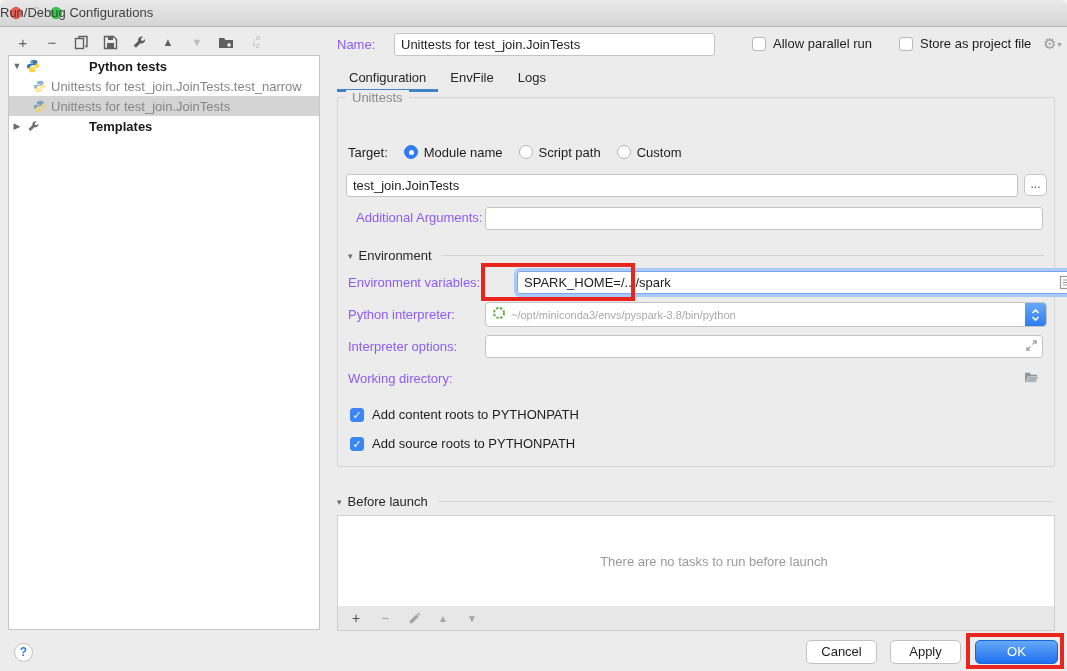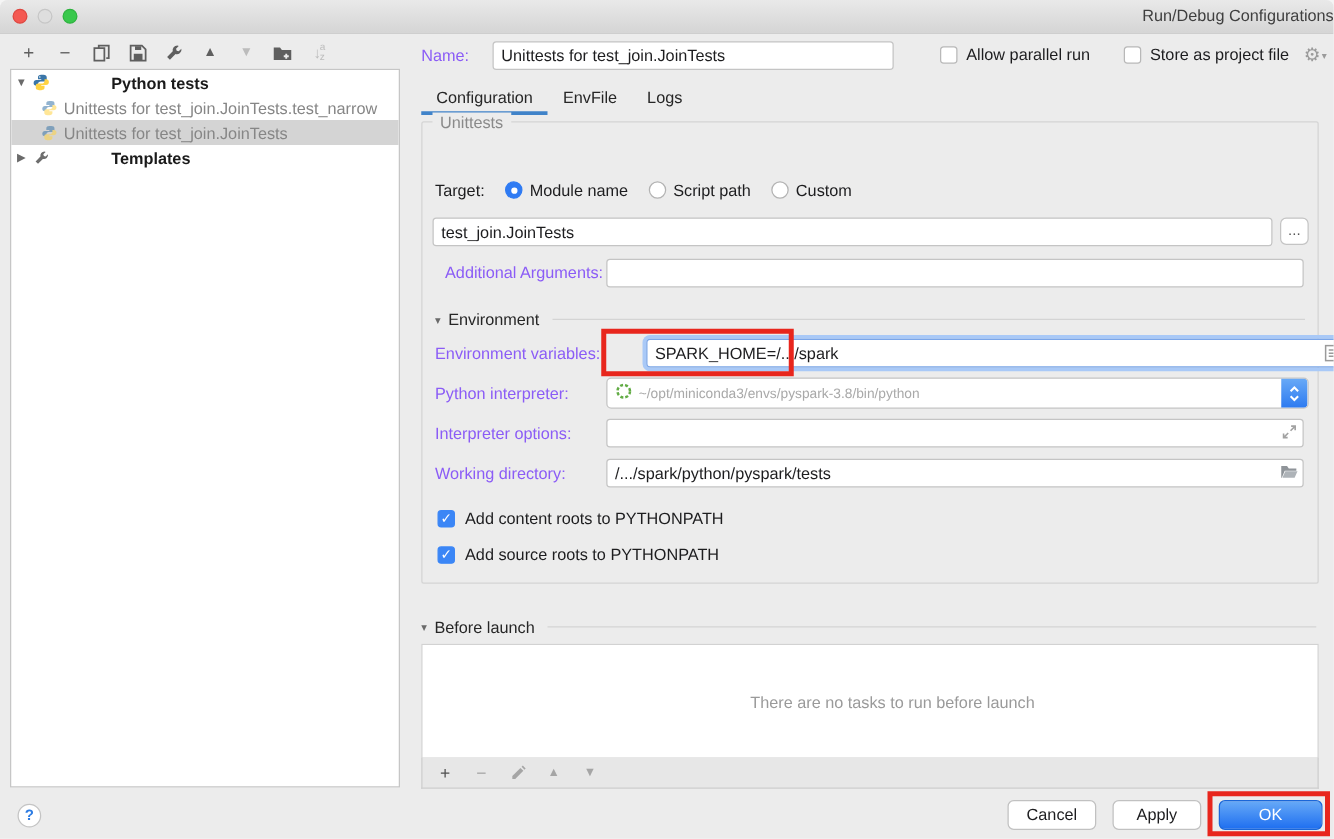--- a/index.html
+++ b/index.html
@@ -3,21 +3,21 @@
 <meta charset="utf-8">
 <style>
   html,body{margin:0;padding:0;background:#f5f5f5;font-family:"Liberation Sans",sans-serif;}
   .window{position:relative;width:1067px;height:671px;background:#ececec;border-radius:6px 6px 0 0;overflow:hidden;font-size:13px;color:#1d1d1f;}
   
   .titlebar{position:absolute;top:0;left:0;right:0;height:26px;background:linear-gradient(#e9e9e9,#d5d5d5);border-bottom:1px solid #b6b6b6;border-radius:6px 6px 0 0;}
   .traffic{position:absolute;top:7px;width:12px;height:12px;border-radius:50%;}
   .t-red{left:10px;background:#f45952;border:1px solid #de4740;box-sizing:border-box;}
   .t-min{left:30px;background:#dedede;border:1px solid #c6c6c6;box-sizing:border-box;}
   .t-grn{left:50px;background:#39c84c;border:1px solid #2eb33f;box-sizing:border-box;}
-  .title{position:absolute;top:0;left:0;right:0;height:26px;line-height:26px;text-align:right;color:#3f3f3f;}
+  .title{position:absolute;top:0;left:0;right:0;height:26px;line-height:26px;text-align:left;color:#3f3f3f;}
   
   .ltoolbar{position:absolute;top:31px;left:14px;height:22px;display:flex;align-items:center;gap:11px;}
   .ticon{width:18px;height:18px;display:flex;align-items:center;justify-content:center;color:#5f5f5f;font-size:15px;}
   .ticon.dis{color:#bcbcbc;}
   .ticon svg{display:block;}
   .sorticon{font-size:12px;color:#bcbcbc;letter-spacing:-1px;}
   
   .tree{position:absolute;top:55px;left:8px;width:312px;height:575px;background:#fff;border:1px solid #c6c6c6;box-sizing:border-box;overflow:hidden;}
   .trow{height:20px;display:flex;align-items:center;white-space:nowrap;overflow:hidden;}
   .trow.sel{background:#d4d4d4;}
@@ -248,21 +248,20 @@
 
       <div class="lbl" style="left:10px;top:241px;">Interpreter options:</div>
       <input class="field optfield" value="" style="">
       <span class="ficon" style="left:687px;top:241px;">
         <svg width="13" height="13" viewBox="0 0 14 14">
             <path d="M8.5 2H12v3.5M12 2 8 6M5.5 12H2V8.5M2 12l4-4" fill="none" stroke="#a2a2a2" stroke-width="1.4"></path>
           </svg>
       </span>
 
       <div class="lbl" style="left:10px;top:273px;">Working directory:</div>
-      <input class="field wdfield" value="/.../spark/python/pyspark/tests" style="">
       <span class="ficon" style="left:686px;top:273px;">
         <svg width="15" height="13" viewBox="0 0 16 14">
             <path d="M1 2h5l1.5 2H14v2H4L1.5 12H1z" fill="#8f9499"></path>
             <path d="M4.5 6.5H15L12.5 12H2z" fill="#aeb3b8"></path>
           </svg>
       </span>
 
       <div class="cbrow" style="top:309px;">
         <span class="cb on">✓</span>
         <span>Add content roots to PYTHONPATH</span>

